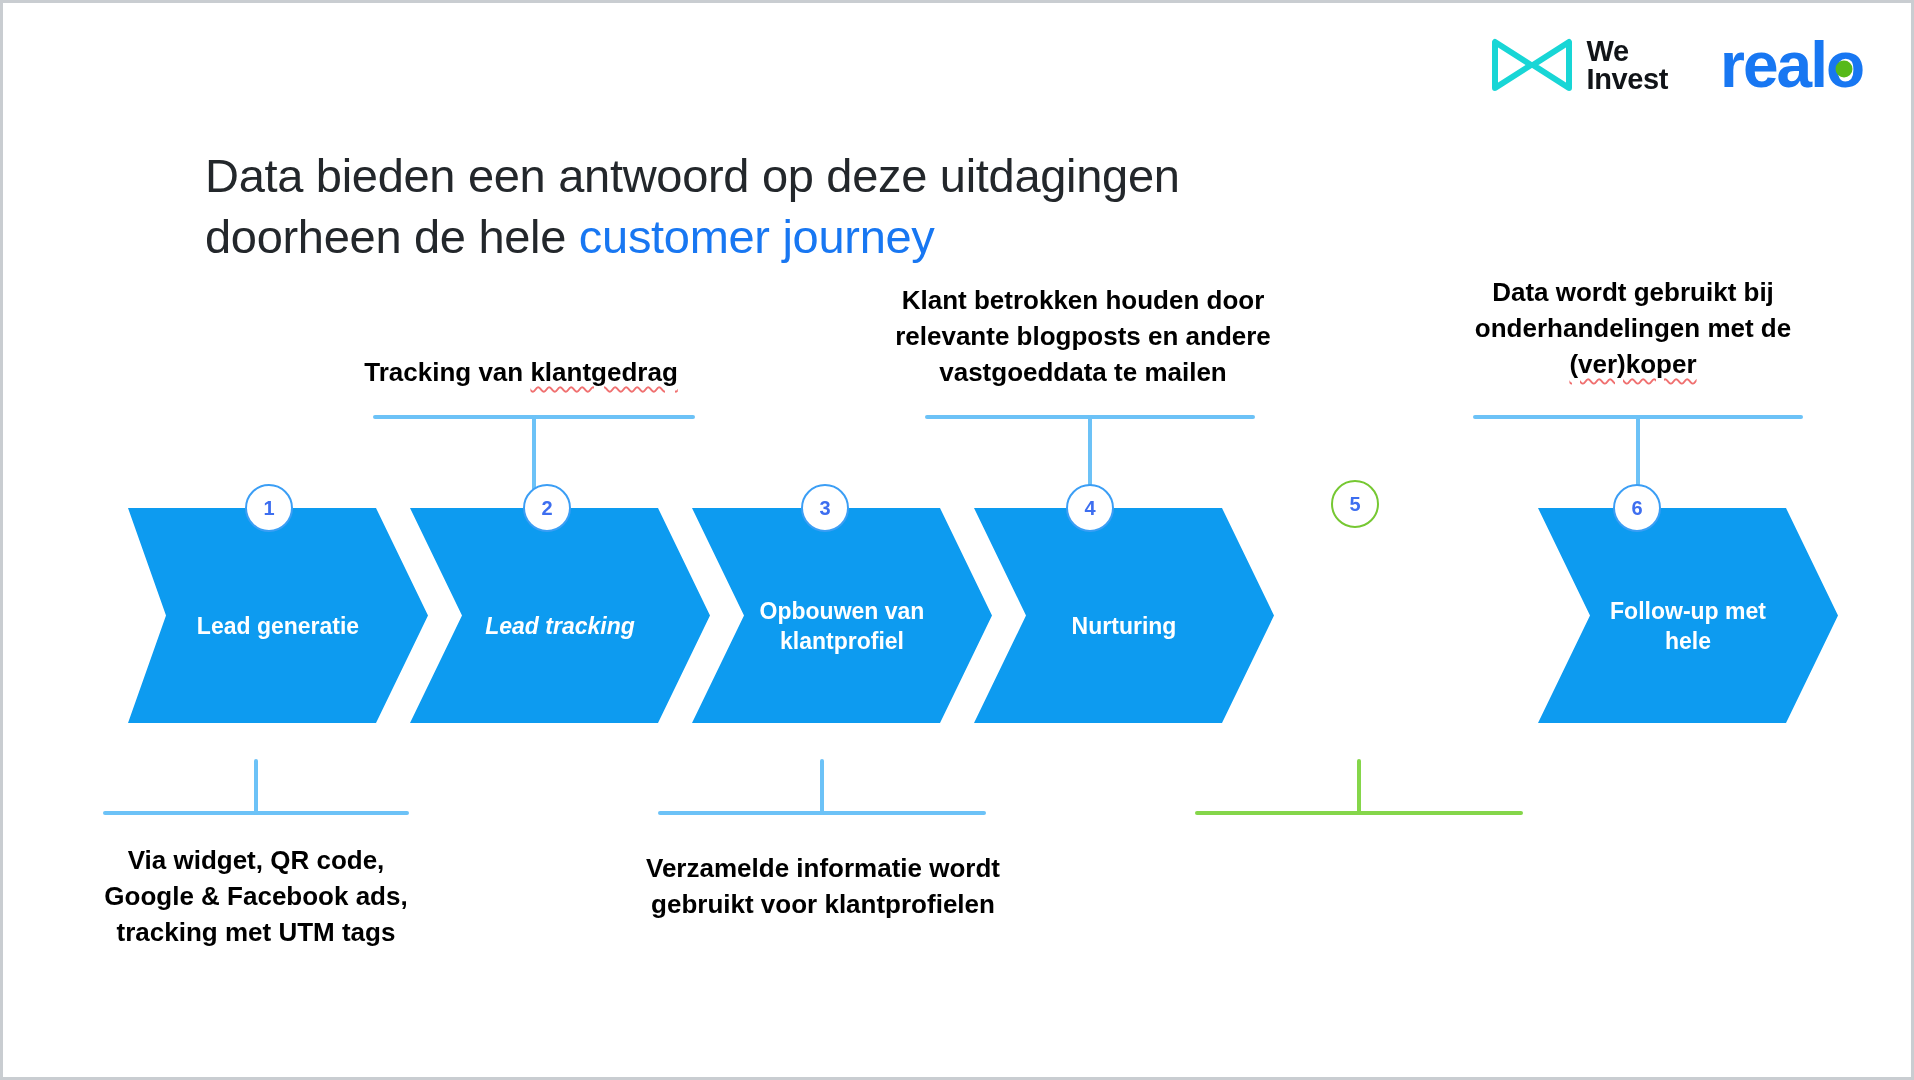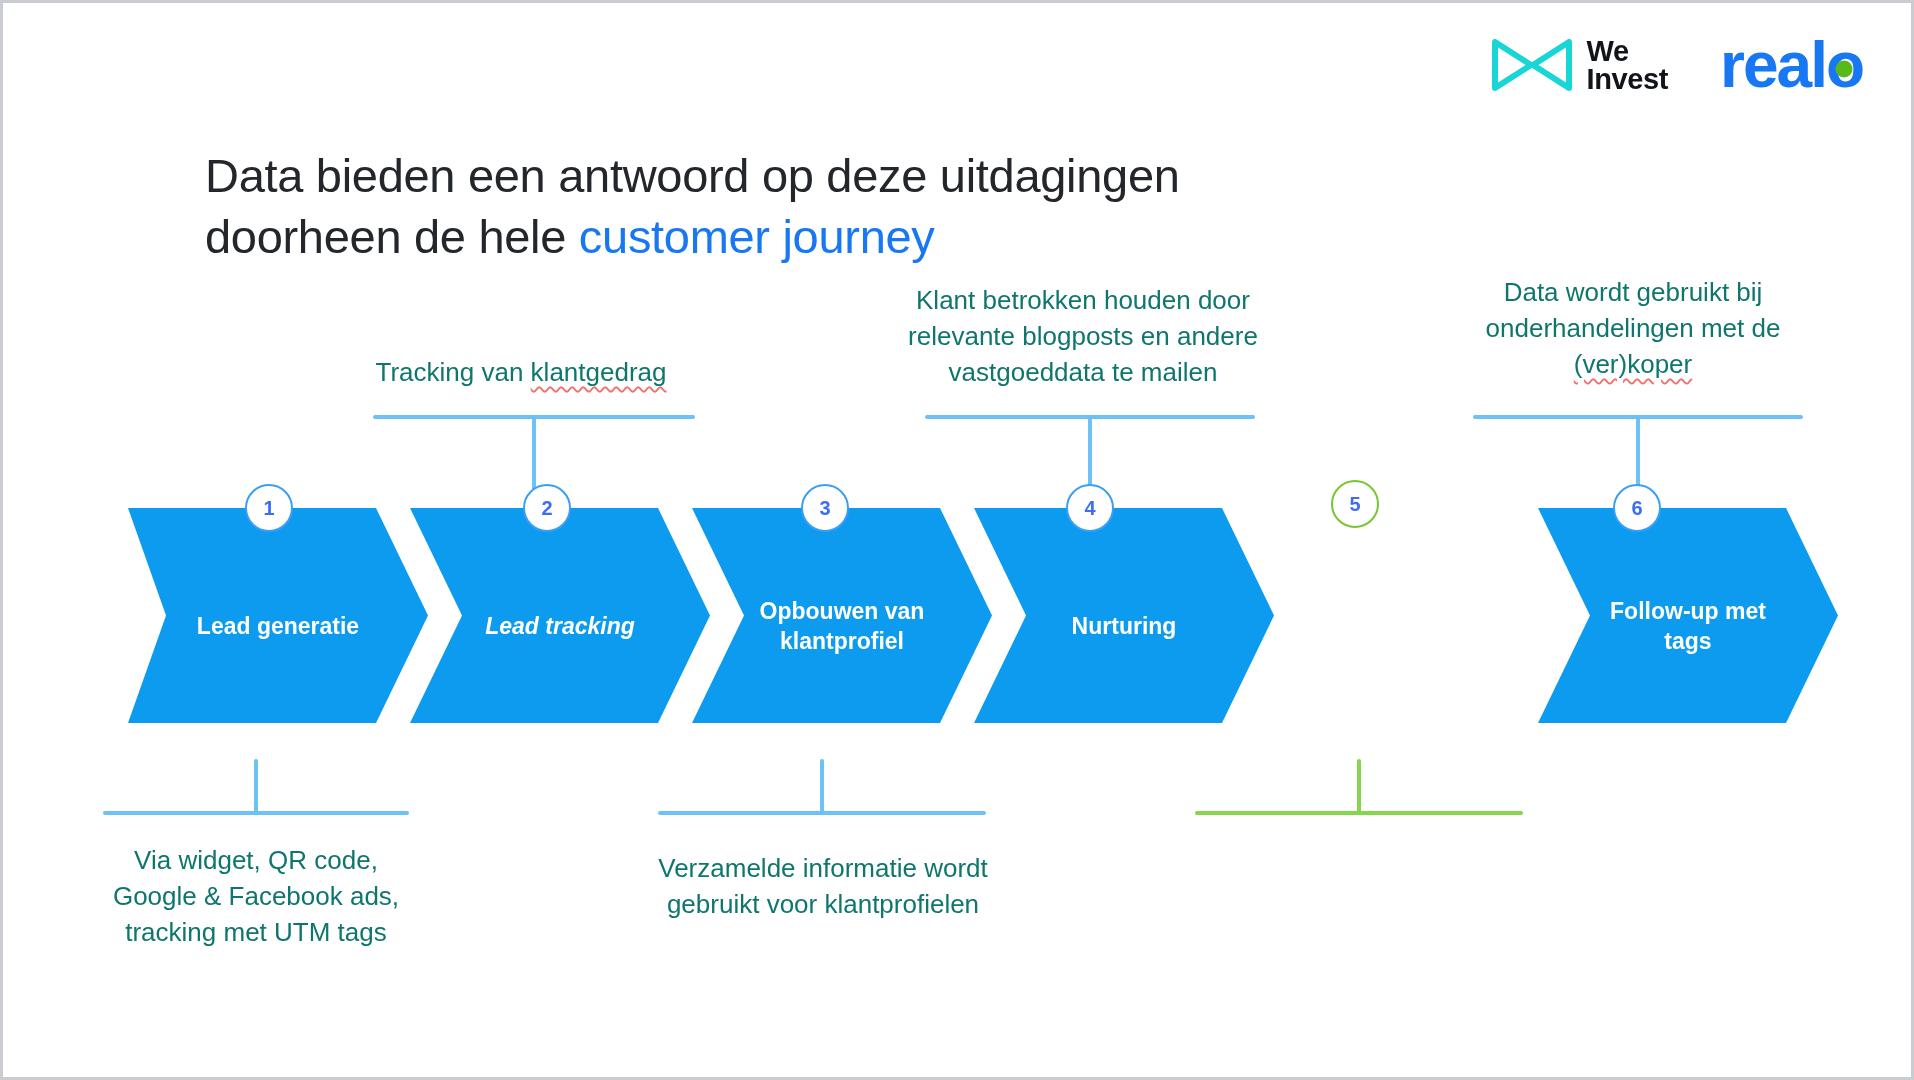--- a/index.html
+++ b/index.html
@@ -163,24 +163,25 @@
   .conn.top .v-bar { top: 0; bottom: 0; }
   
   .conn.bottom .h-bar { bottom: 0; }
   .conn.bottom .v-bar { top: 0; bottom: 0; }
 
   
   .anno {
     position: absolute;
     font-size: 26px;
     line-height: 1.38;
-    color: #0f766e;
+    color: #000000;
     text-align: center;
     white-space: pre-line;
     z-index: 3;
+    font-weight: bold;
   }
   .squiggle {
     text-decoration: underline wavy #f07070;
     text-decoration-thickness: 2px;
     text-underline-offset: 5px;
   }
 </style>
 </head>
 <body>
 
@@ -244,21 +245,21 @@
     </div>
     <div class="chev" style="left:564px; width:300px;">
       <div class="chev-label">Opbouwen van
 klantprofiel</div>
     </div>
     <div class="chev" style="left:846px; width:300px;">
       <div class="chev-label">Nurturing</div>
     </div>
     <div class="chev" style="left:1410px; width:300px;">
       <div class="chev-label">Follow-up met
-tags</div>
+hele</div>
     </div>
   </div>
 
   <div class="num-badge" style="left:242px; top:481px;">
       <span>1</span>
     </div>
   <div class="num-badge" style="left:520px; top:481px;">
       <span>2</span>
     </div>
   <div class="num-badge" style="left:798px; top:481px;">

